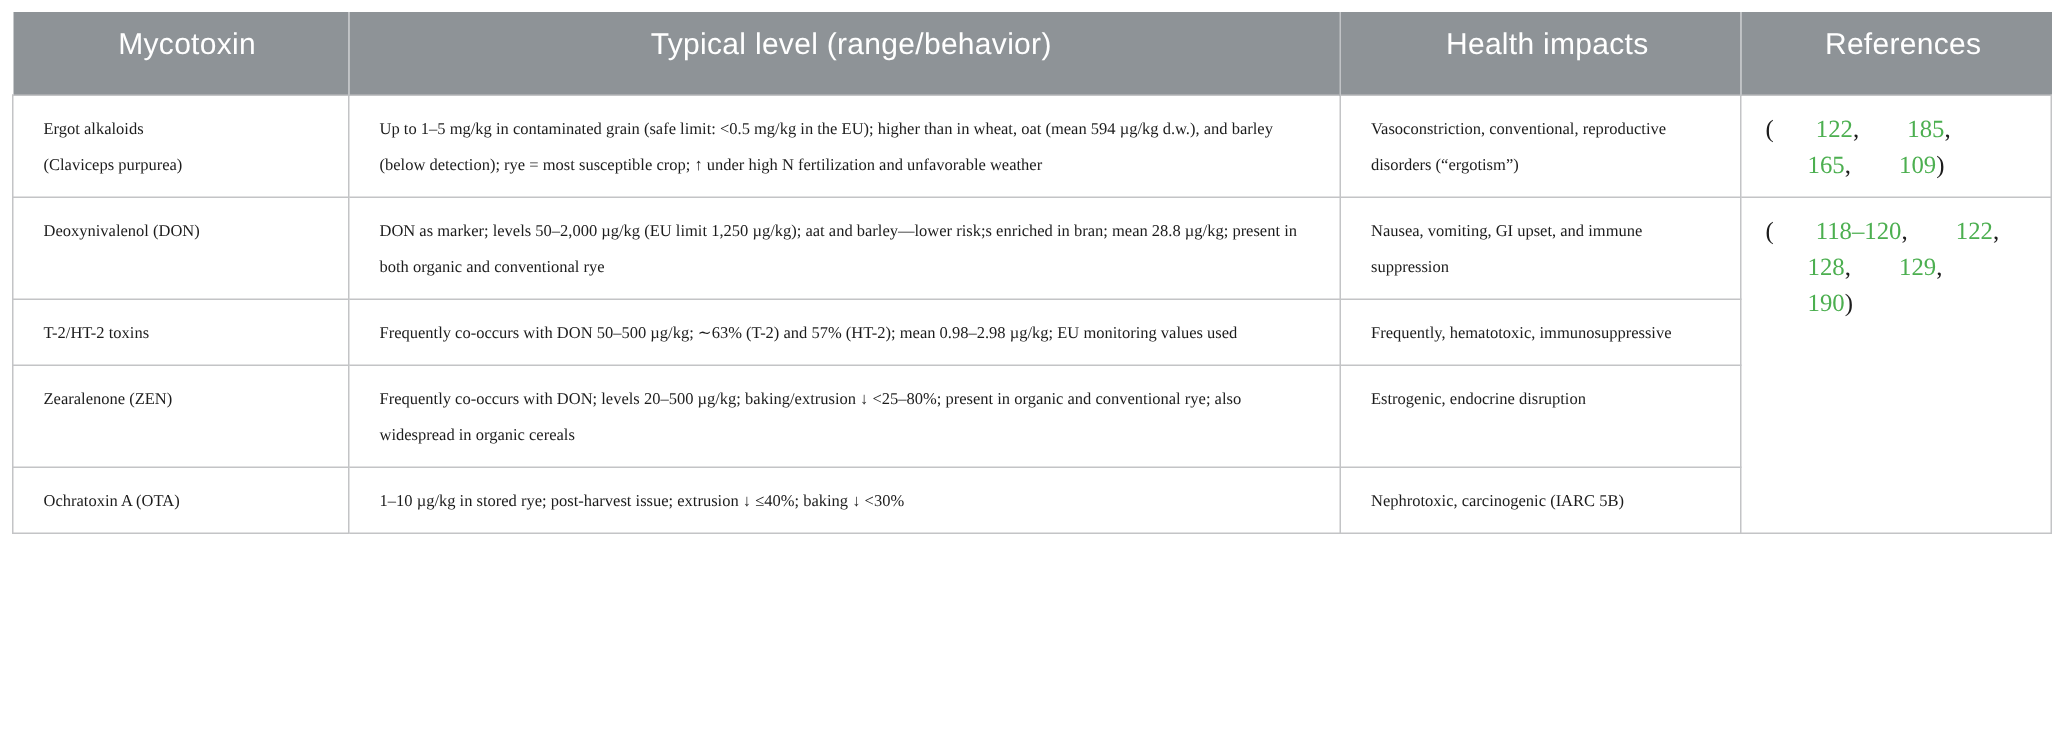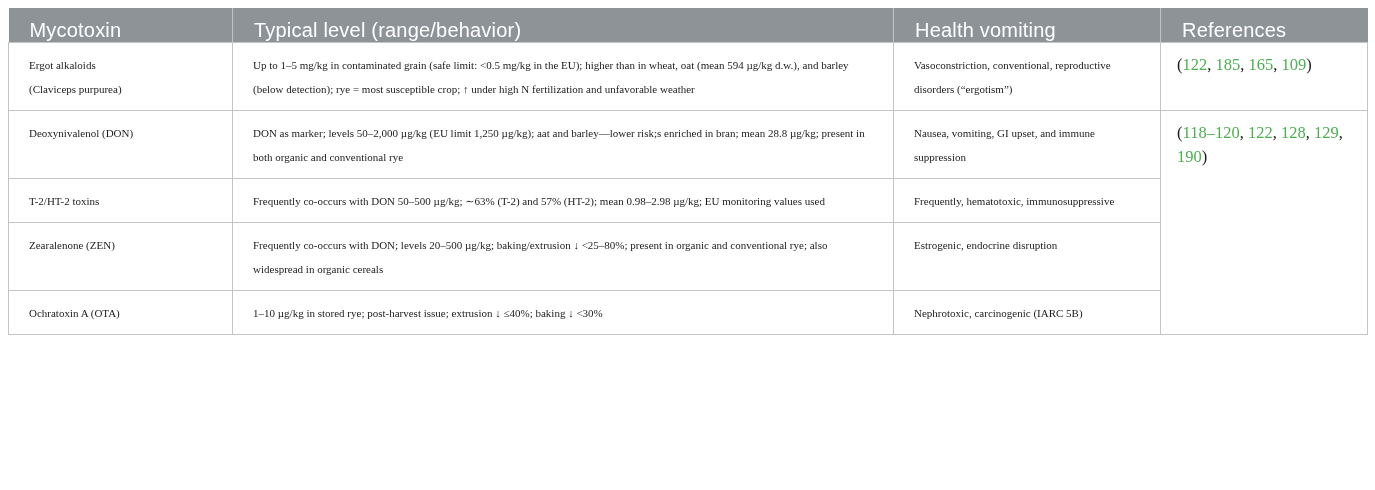--- a/index.html
+++ b/index.html
@@ -18,64 +18,65 @@
     table-layout: fixed;
     width: 1359px;
   }
   thead th {
     background: var(--header-bg, #8E9397);
     color: var(--header-text, #ffffff);
     font-family: "Liberation Sans", sans-serif;
     font-size: 20px;
     font-weight: 400;
     letter-spacing: 0.2px;
-    text-align: left;
+    text-align: center;
     vertical-align: middle;
-    padding: 11px 12px 0 21px;
+    padding: 11px 12px 21px 21px;
     border-left: 1px solid rgba(255,255,255,0.45);
   }
   thead th:first-child { border-left: none; }
   tbody td {
     border: 1px solid var(--border-col, #C3C4C6);
     vertical-align: top;
     padding: 10px 14px 9px 20px;
     font-size: 11px;
     line-height: 24px;
     color: var(--body-text, #1c1c1c);
     background: #ffffff;
   }
   td.ref-cell {
     padding-left: 16px;
     font-size: 16.5px;
   }
   .ref-link {
     color: var(--link-green, #4CAF50);
     cursor: pointer;
     text-decoration: none;
+    margin-left: 28px;
   }
   .species {
     display: block;
   }
 </style>
 </head>
 <body>
 
 <div class="page">
   <table class="myco-table">
     <colgroup>
       <col style="width:224px">
       <col style="width:661px">
       <col style="width:267px">
       <col style="width:207px">
     </colgroup>
     <thead>
       <tr>
         <th>Mycotoxin</th>
         <th>Typical level (range/behavior)</th>
-        <th>Health vomiting</th>
+        <th>Health impacts</th>
         <th>References</th>
       </tr>
     </thead>
     <tbody>
         <tr>
           <td><span>Ergot alkaloids</span><span class="species">(Claviceps purpurea)</span></td>
           <td>Up to 1–5 mg/kg in contaminated grain (safe limit: &lt;0.5 mg/kg in the EU); higher than in wheat, oat (mean 594 µg/kg d.w.), and barley (below detection); rye = most susceptible crop; ↑ under high N fertilization and unfavorable weather</td>
           <td>Vasoconstriction, conventional, reproductive disorders (“ergotism”)</td>
           <td class="ref-cell">(<span class="ref-link">122</span>, <span class="ref-link">185</span>, <span class="ref-link">165</span>, <span class="ref-link">109</span>)</td>
         </tr>

